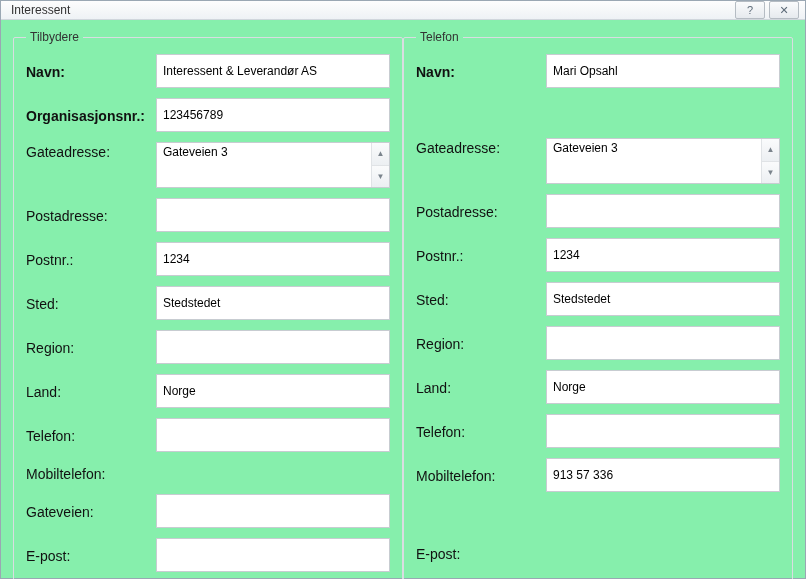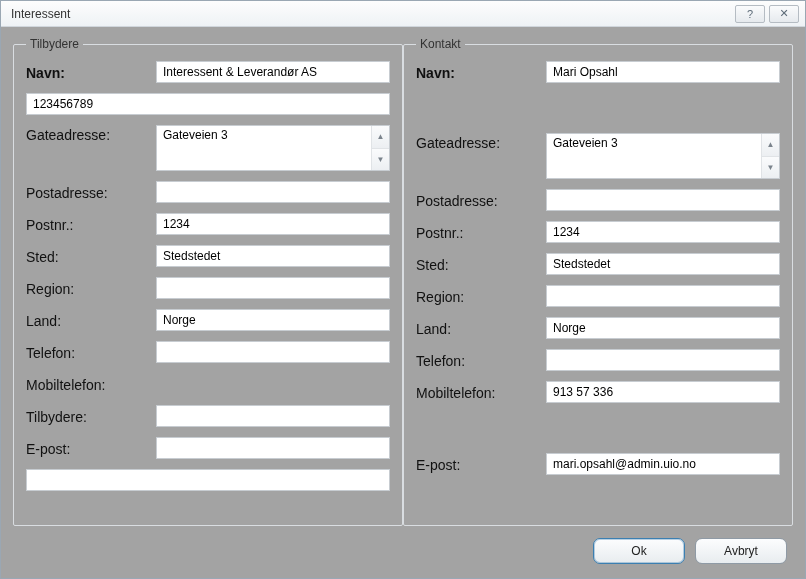--- a/index.html
+++ b/index.html
@@ -7,21 +7,21 @@
     margin: 0; padding: 0;
     font-family: "Segoe UI", Tahoma, sans-serif;
     font-size: 12px;
     background: #fff;
     color: #000;
   }
   .window {
     width: 806px;
     height: 579px;
     border: 1px solid #9aa7b3;
-    background: #a3a3a3;
+    background: #86efac;
     display: flex;
     flex-direction: column;
   }
   .titlebar {
     height: 26px;
     background: linear-gradient(to bottom, #fdfdfd, #eef2f5);
     border-bottom: 1px solid #d0d6dc;
     display: flex;
     align-items: center;
     padding: 0 6px;
@@ -84,21 +84,21 @@
     width: 130px;
     flex: 0 0 130px;
     font-size: 14px;
     color: #111;
     padding-top: 2px;
   }
   .lbl.bold { font-weight: 700; }
   .ctl { flex: 1; display: flex; }
   input[type=text] {
     width: 100%;
-    height: 22px;
+    height: 34px;
     border: 1px solid #c7ccd1;
     padding: 2px 6px;
     font-size: 12px;
     background: #fff;
     outline: none;
   }
   .multiline-wrap {
     flex: 1;
     display: flex;
     border: 1px solid #c7ccd1;
@@ -177,20 +177,21 @@
       <fieldset class="group">
         <legend>Tilbydere</legend>
 
         <div class="row">
           <div class="lbl bold">Navn:</div>
           <div class="ctl">
               <input type="text" value="Interessent &amp; Leverandør AS" style="">
             </div>
         </div>
         <div class="row">
+          <div class="lbl bold">Organisasjonsnr.:</div>
           <div class="ctl">
               <input type="text" value="123456789" style="">
             </div>
         </div>
         <div class="row tall">
           <div class="lbl">Gateadresse:</div>
           <div class="ctl">
             <div class="multiline-wrap">
               <textarea class="multiline" style="">Gateveien 3</textarea>
               <div class="spin">
@@ -233,40 +234,40 @@
         <div class="row">
           <div class="lbl">Telefon:</div>
           <div class="ctl">
               <input type="text" value="" style="">
             </div>
         </div>
         <div class="row">
           <div class="lbl">Mobiltelefon:</div>
         </div>
         <div class="row">
-          <div class="lbl">Tilbydere:</div>
+          <div class="lbl">Gateveien:</div>
           <div class="ctl">
               <input type="text" value="" style="">
             </div>
         </div>
         <div class="row">
           <div class="lbl">E-post:</div>
           <div class="ctl">
               <input type="text" value="" style="">
             </div>
         </div>
         <div class="row">
           <div class="ctl">
               <input type="text" value="" style="">
             </div>
         </div>
       </fieldset>
 
       <fieldset class="group">
-        <legend>Kontakt</legend>
+        <legend>Telefon</legend>
 
         <div class="row">
           <div class="lbl bold">Navn:</div>
           <div class="ctl">
               <input type="text" value="Mari Opsahl" style="">
             </div>
         </div>
         <div class="row spacer-row"></div>
         <div class="row tall">
           <div class="lbl">Gateadresse:</div>
@@ -318,23 +319,20 @@
         </div>
         <div class="row">
           <div class="lbl">Mobiltelefon:</div>
           <div class="ctl">
               <input type="text" value="913 57 336" style="">
             </div>
         </div>
         <div class="row spacer-row"></div>
         <div class="row">
           <div class="lbl">E-post:</div>
-          <div class="ctl">
-              <input type="text" value="mari.opsahl@admin.uio.no" style="">
-            </div>
         </div>
       </fieldset>
 
     </div>
 
     <div class="footer">
       <button class="btn primary">Ok</button>
       <button class="btn">Avbryt</button>
     </div>
   </div>

